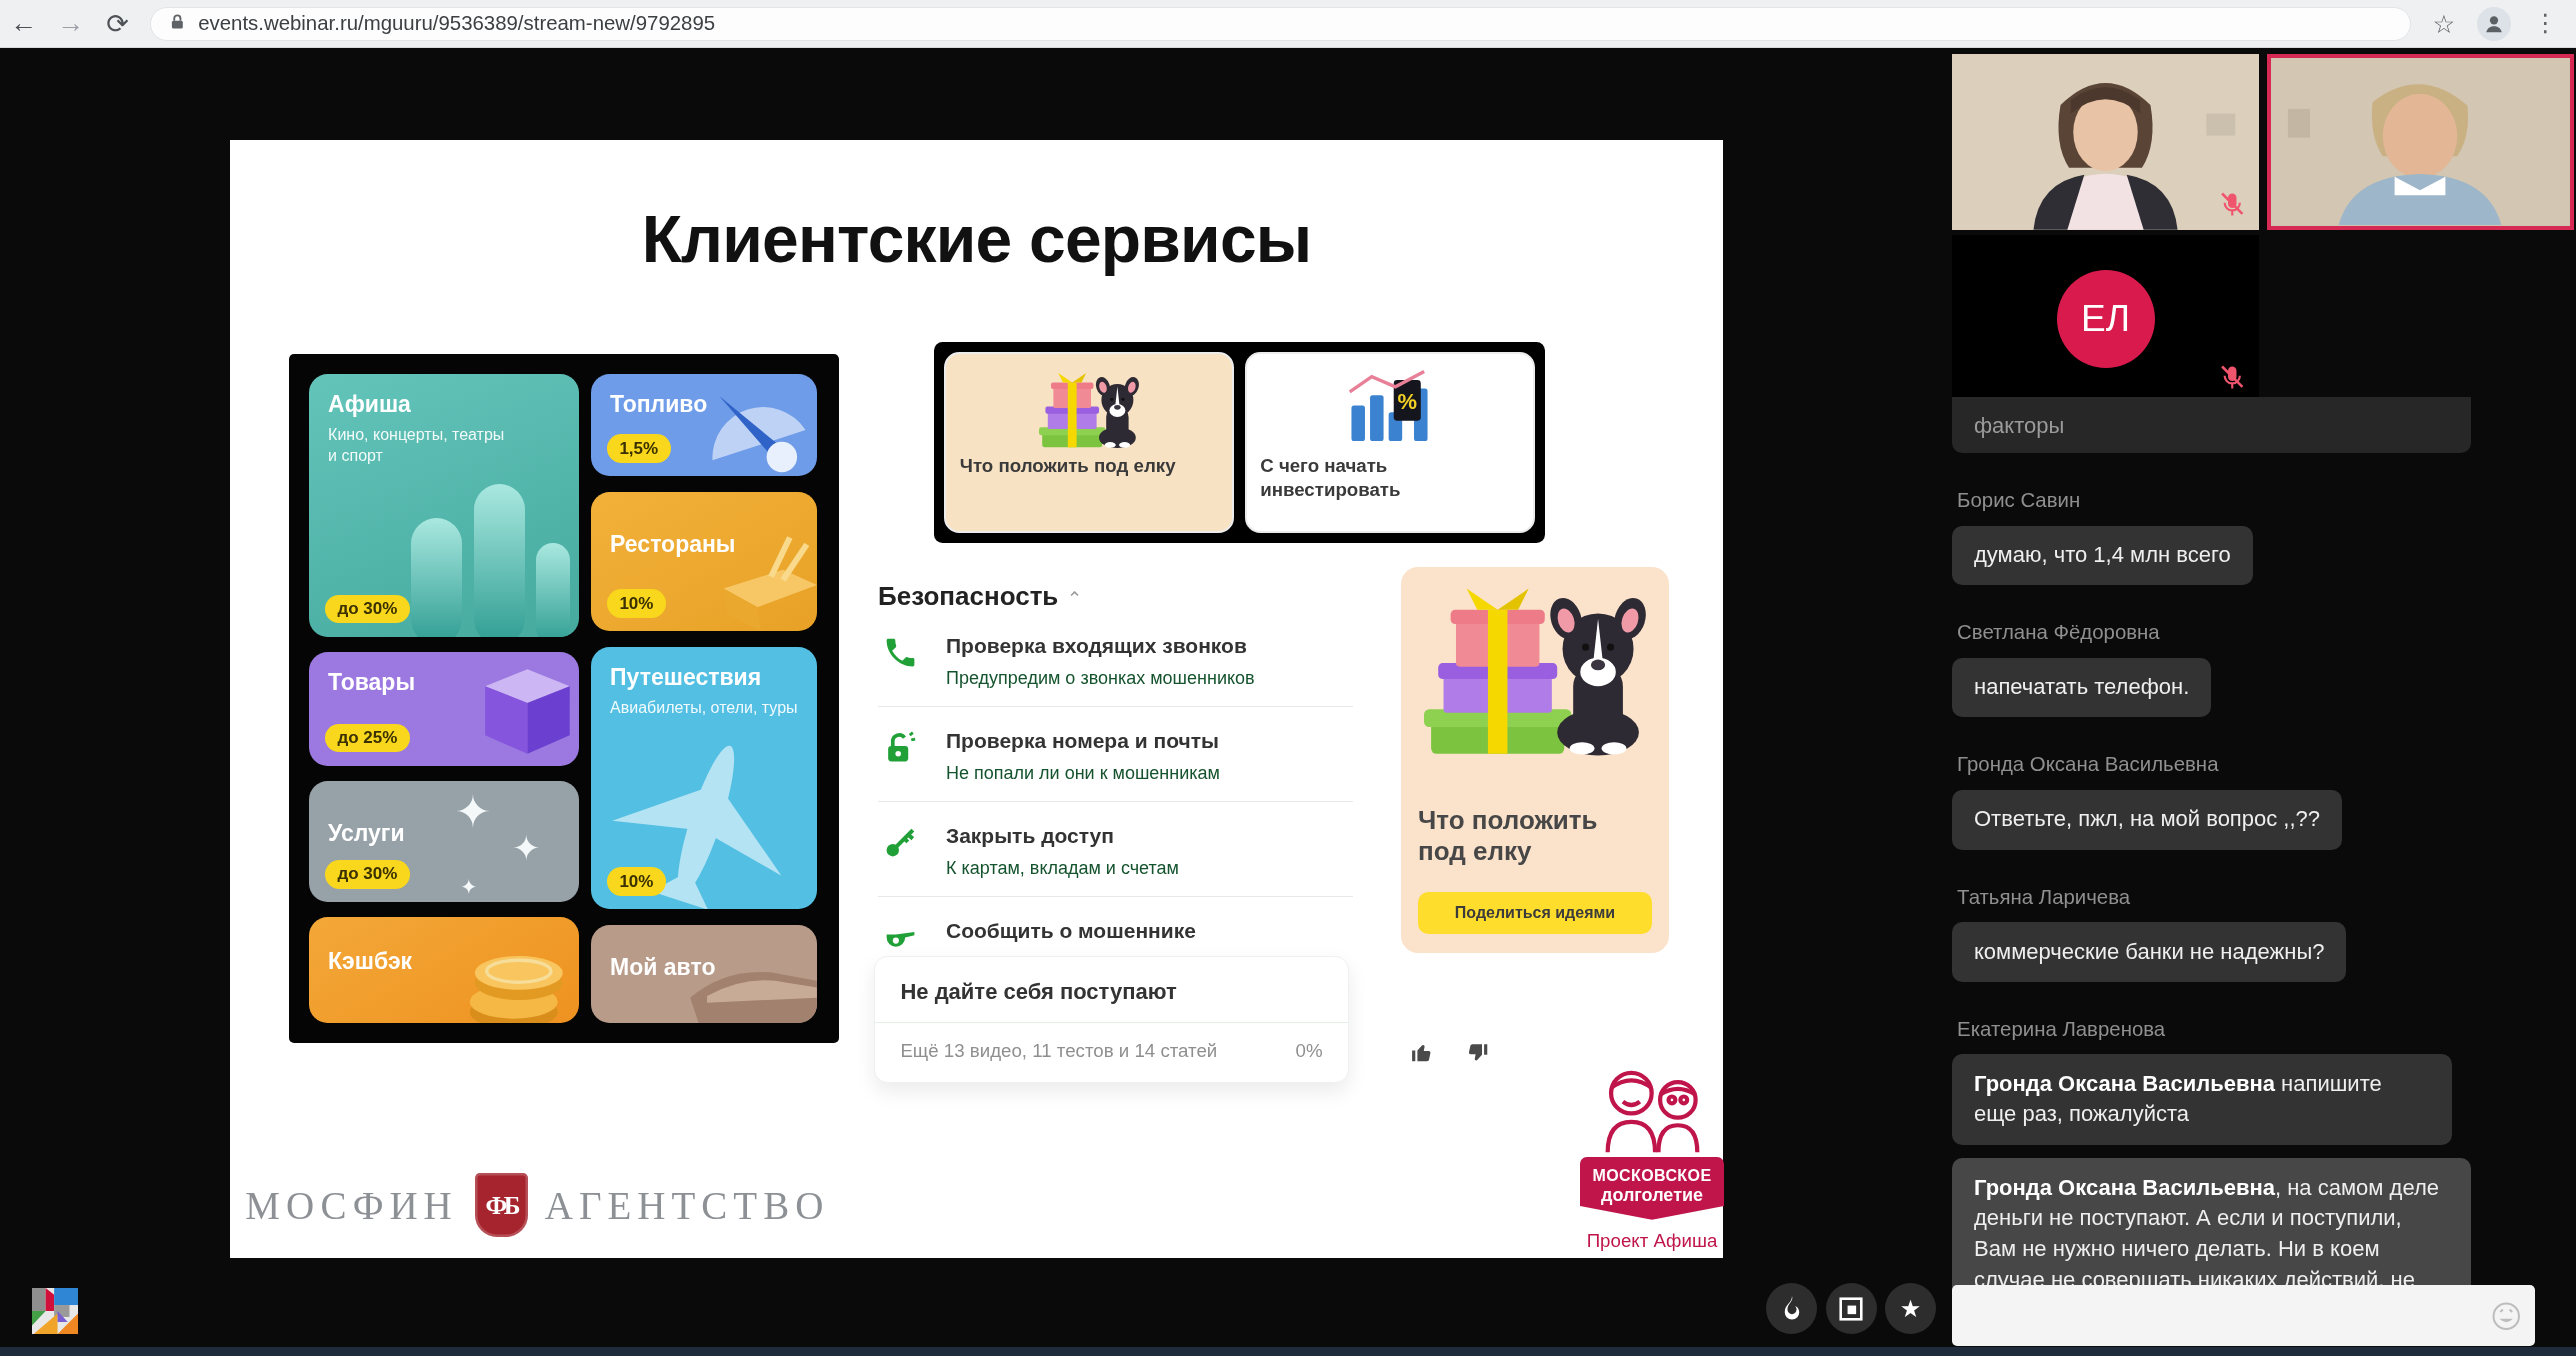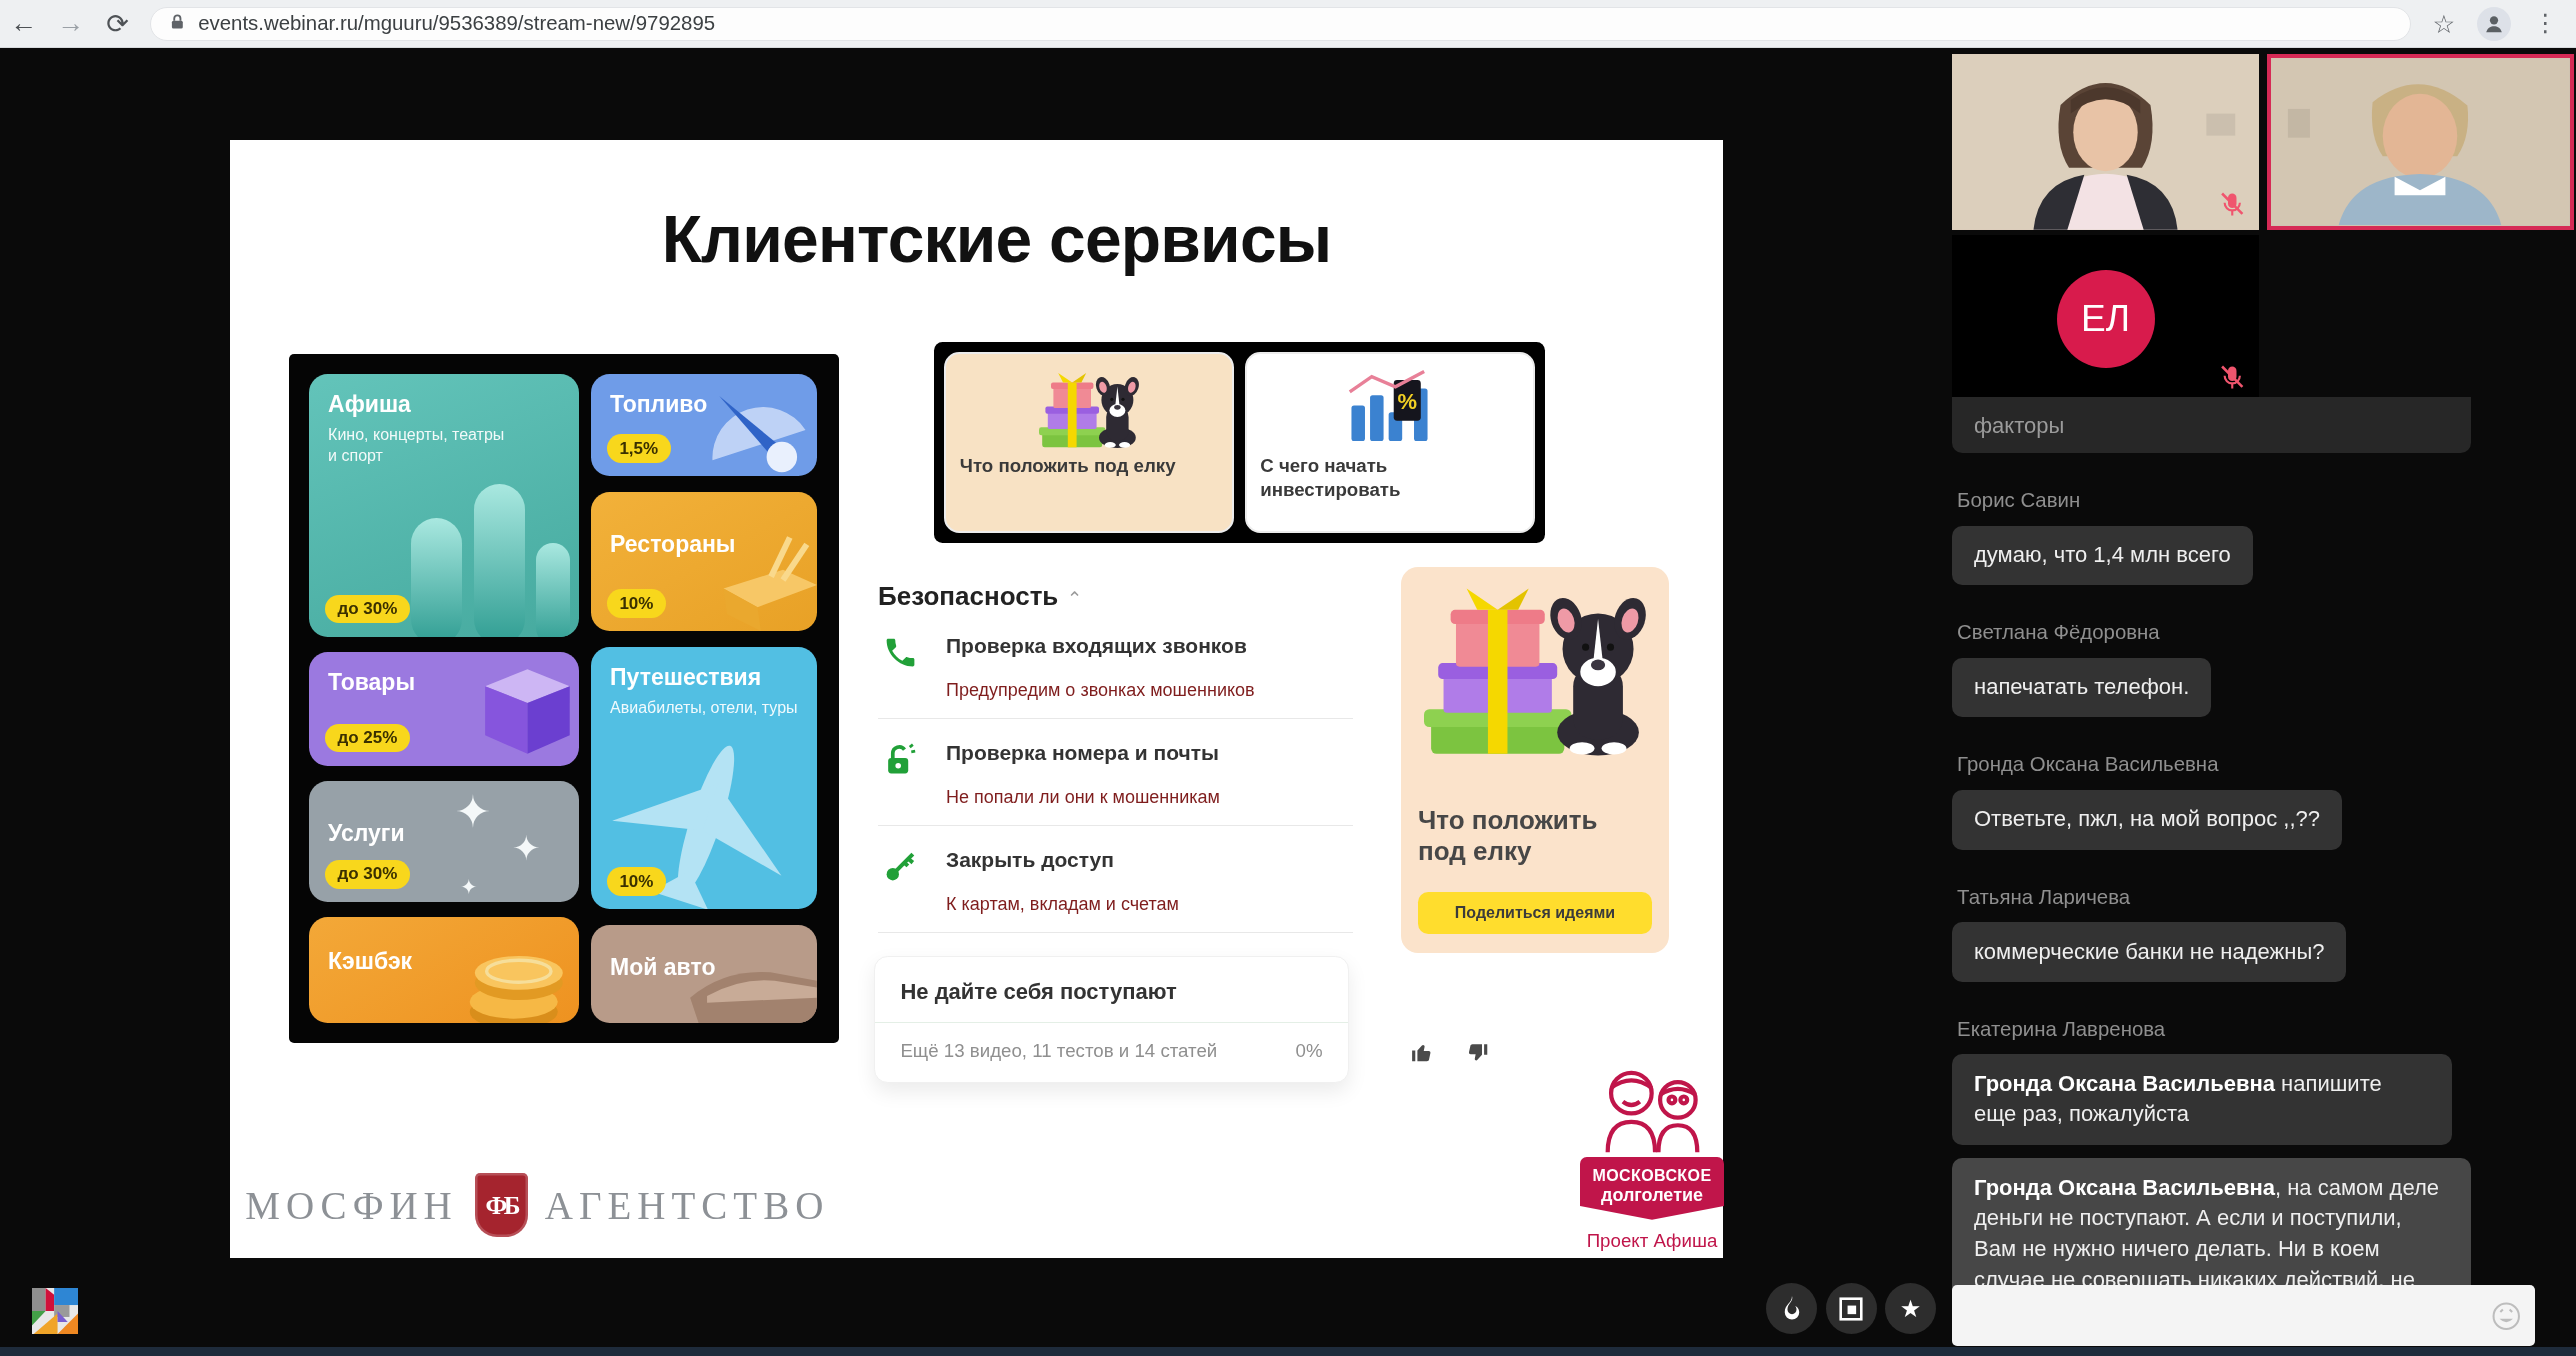--- a/index.html
+++ b/index.html
@@ -21,21 +21,21 @@
   .avatar-circle { width:34px; height:34px; border-radius:50%; background:#dde1e8;
     display:flex; align-items:center; justify-content:center; }
   .dots-ico { font-size:24px; color:#5f6368; letter-spacing:0; line-height:8.5px; }
 
   
   .app { position:absolute; top:48px; left:0; width:2576px; height:1308px; background:#0a0a0a; }
 
   
   .slide { position:absolute; left:230px; top:92px; width:1493px; height:1118px; background:#ffffff; }
   .slide-title { position:absolute; top:61px; left:0; width:100%; text-align:center;
-    font-size:66px; font-weight:bold; color:#111; letter-spacing:-0.8px;margin-left:20px; }
+    font-size:66px; font-weight:bold; color:#111; letter-spacing:-0.8px; }
 
   
   .tile-grid { position:absolute; left:59px; top:214px; width:550px; height:689px;
     background:#050505; border-radius:5.1px; padding:20.4px; display:flex; gap:12px; }
   .tcol { display:flex; flex-direction:column; gap:15.3px; }
   .tcol.left { width:270px; } .tcol.right { width:226px; }
   .tile { position:relative; border-radius:18.7px; padding:17px 18.7px; overflow:hidden; }
   .tile h4 { color:#fff; font-size:23px; font-weight:bold; }
   .tile .sub { color:rgba(255,255,255,.92); font-size:16px; margin-top:6.8px; line-height:1.3; width:80%; }
   .badge { position:absolute; left:15.3px; bottom:13.6px; background:#f8d71c; color:#3a3000;
@@ -67,21 +67,21 @@
   .mc-0 { background:#e4e9f7; } .mc-1 { background:#f8e2c4; } .mc-2 { background:#ffffff; }
 
   
   .security { position:absolute; left:648px; top:441px; width:475px; }
   .sec-head { font-size:26px; font-weight:bold; color:#222; }
   .sec-head .chev { font-size:18.7px; color:#9a9a9a; font-weight:normal; margin-left:8.5px; }
   .sec-item { display:flex; gap:24px; padding:22px 0 17px; border-bottom:0.8px solid #e8e8e8; }
   .sec-item:last-child { border-bottom:none; }
   .sec-item .sic { width:44px; flex:0 0 44px; display:flex; align-items:flex-start; justify-content:center; }
   .sec-item .tt { font-size:21px; font-weight:bold; color:#333; }
-  .sec-item .st { font-size:18px; color:#7f1d1d; margin-top:22px; }
+  .sec-item .st { font-size:18px; color:#14532d; margin-top:10px; }
 
   
   .course-card { position:absolute; left:644px; top:816px; width:475px; background:#fff;
     border:0.8px solid #f0f0f0; border-radius:13.6px; box-shadow:0 8.5px 20.4px rgba(0,0,0,.08); }
   .course-card .ct { padding:22px 25.4px 17px; font-size:22px; font-weight:bold; color:#333; }
   .course-card .div { height:0.8px; background:#e4efe6; margin:0 0; }
   .course-foot { display:flex; justify-content:space-between; padding:17px 25.4px 20.4px;
     font-size:18.7px; color:#8f8f8f; }
 
   

